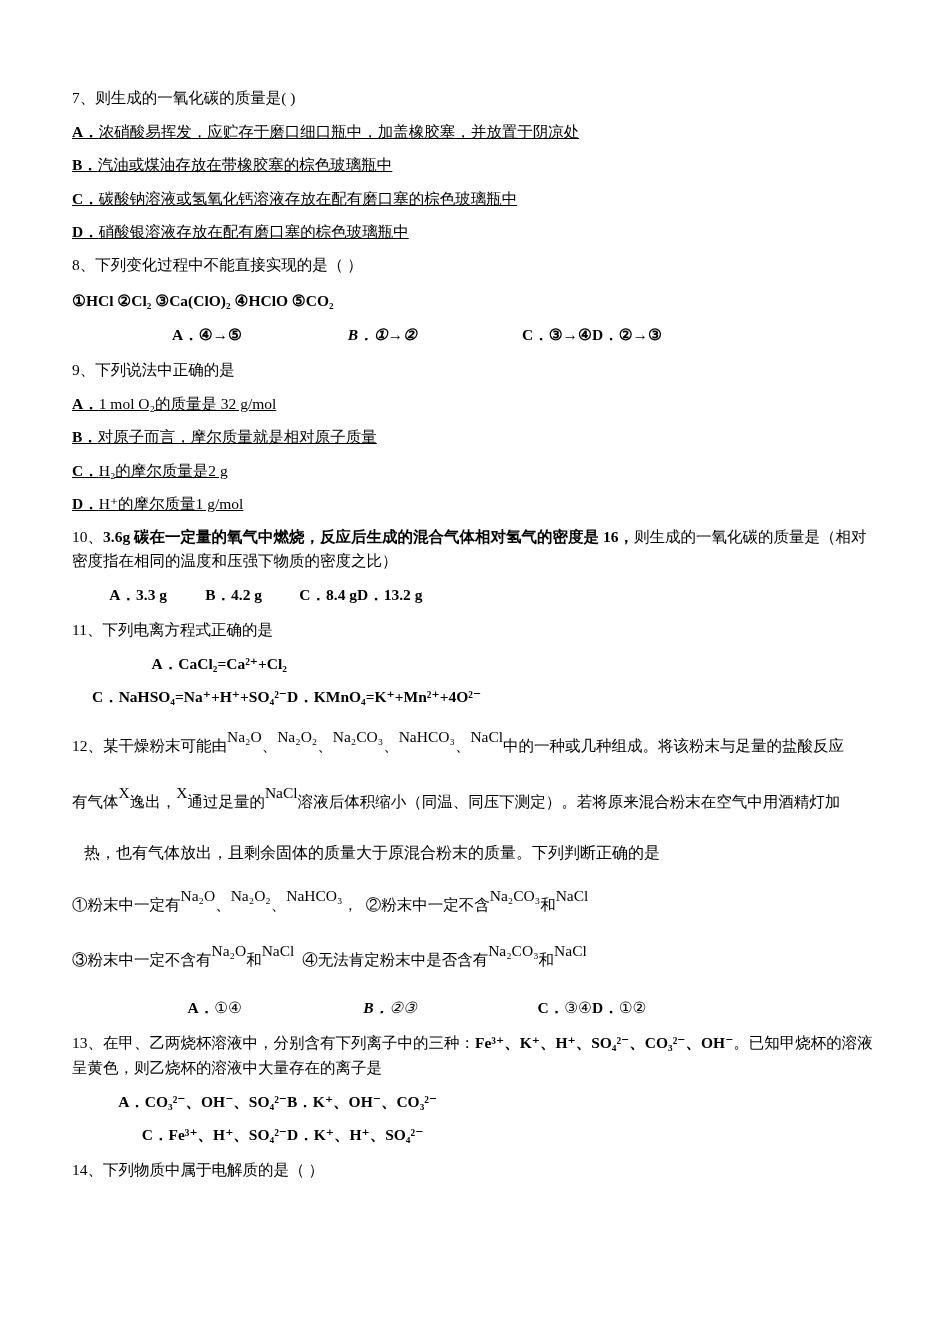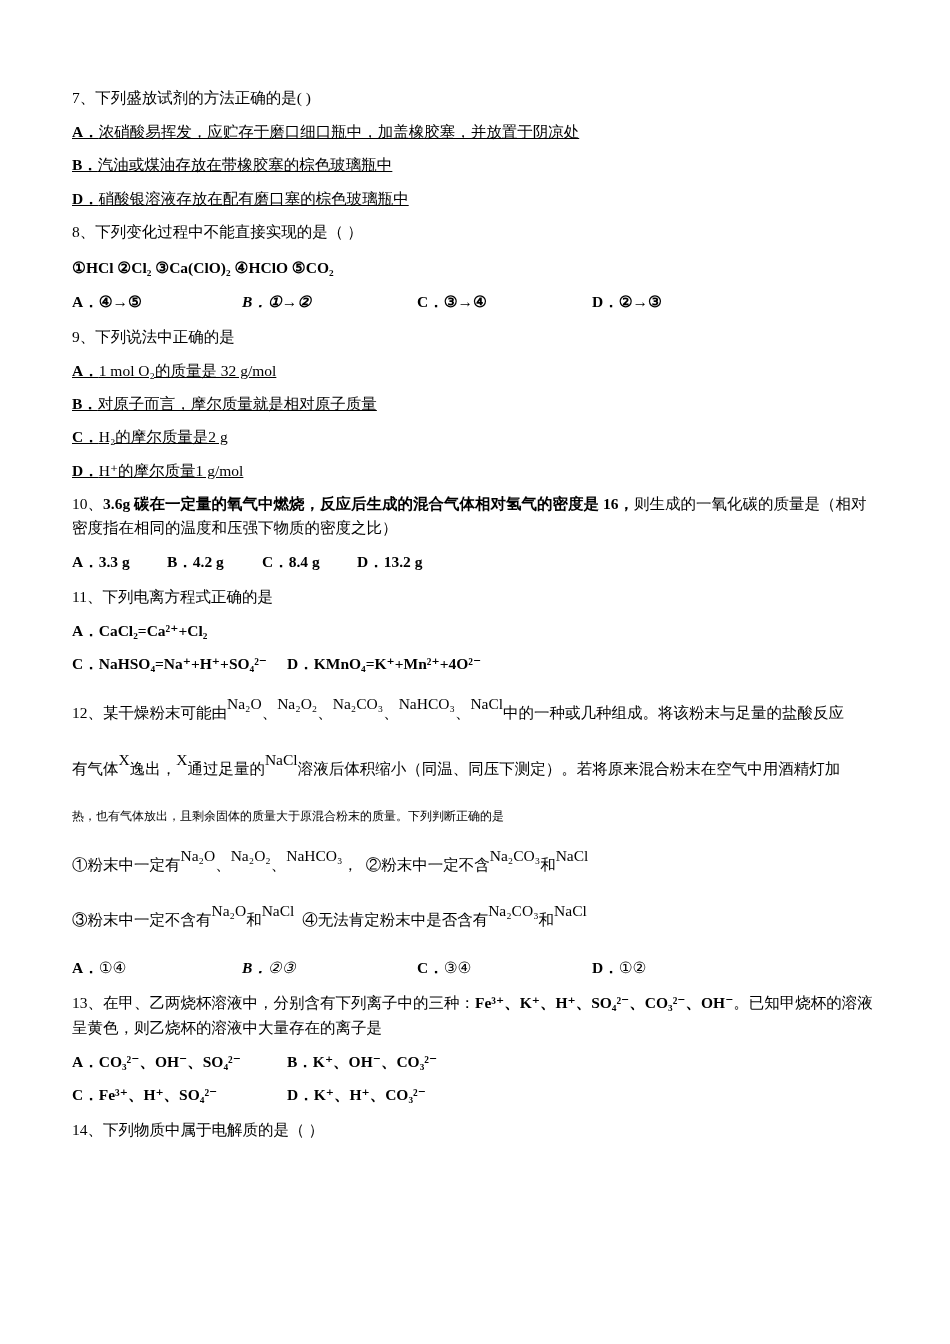--- a/index.html
+++ b/index.html
@@ -43,53 +43,55 @@
     font-weight: bold;
     margin-top: 12px;
   }
   .row-opts {
     display: flex;
     font-size: 15.5px;
     margin: 12px 0;
   }
   .row-opts > span {
     display: inline-block;
+    text-align: right;
   }
   .w1 { width: 170px; }
   .w2 { width: 175px; font-style: italic; }
   .w3 { width: 175px; }
   .inline-chem {
     display: inline-block;
     position: relative;
     top: -9px;
     font-family: "Liberation Serif", serif;
   }
   .para {
     font-size: 15.5px;
     line-height: 2.3;
     margin: 20px 0;
   }
   .para2 {
-    font-size: 12px;
+    font-size: 16px;
     line-height: 1.7;
-    margin: 6px 0;
+    margin: 6px 12px;
   }
   .tight {
     line-height: 1.6;
   }
 </style>
 </head>
 <body>
 
 <div class="page">
 
   <div class="q">
-    <div class="stem"><span>7、</span><span>下列盛放试剂的方法正确的是(      )</span></div>
+    <div class="stem"><span>7、</span><span>则生成的一氧化碳的质量是(      )</span></div>
     <div class="opt"><span class="opt-label">A．</span><span>浓硝酸易挥发，应贮存于磨口细口瓶中，加盖橡胶塞，并放置于阴凉处</span></div>
     <div class="opt"><span class="opt-label">B．</span><span>汽油或煤油存放在带橡胶塞的棕色玻璃瓶中</span></div>
+    <div class="opt"><span class="opt-label">C．</span><span>碳酸钠溶液或氢氧化钙溶液存放在配有磨口塞的棕色玻璃瓶中</span></div>
     <div class="opt"><span class="opt-label">D．</span><span>硝酸银溶液存放在配有磨口塞的棕色玻璃瓶中</span></div>
   </div>
 
   <div class="q">
     <div class="stem"><span>8、</span><span>下列变化过程中不能直接实现的是（  ）</span></div>
     <div class="stem bold"><span>①HCl ②Cl₂ ③Ca(ClO)₂ ④HClO ⑤CO₂</span></div>
     <div class="row-opts">
       <span class="w1"><span class="opt-label">A．</span><span class="bold">④→⑤</span></span>
       <span class="w2"><span class="opt-label">B．</span><span class="bold">①→②</span></span>
       <span class="w3"><span class="opt-label">C．</span><span class="bold">③→④</span></span>
@@ -146,21 +148,21 @@
   </div>
 
   <div class="q">
     <div class="stem tight"><span>13、</span><span>在甲、乙两烧杯溶液中，分别含有下列离子中的三种：</span><span class="bold">Fe³⁺、K⁺、H⁺、SO₄²⁻、CO₃²⁻、OH⁻</span><span>。已知甲烧杯的溶液呈黄色，则乙烧杯的溶液中大量存在的离子是</span></div>
     <div class="row-opts">
       <span style="width:215px"><span class="opt-label">A．</span><span class="bold">CO₃²⁻、OH⁻、SO₄²⁻</span></span>
       <span><span class="opt-label">B．</span><span class="bold">K⁺、OH⁻、CO₃²⁻</span></span>
     </div>
     <div class="row-opts">
       <span style="width:215px"><span class="opt-label">C．</span><span class="bold">Fe³⁺、H⁺、SO₄²⁻</span></span>
-      <span><span class="opt-label">D．</span><span class="bold">K⁺、H⁺、CO₃²⁻</span></span>
+      <span><span class="opt-label">D．</span><span class="bold">K⁺、H⁺、SO₄²⁻</span></span>
     </div>
   </div>
 
   <div class="q">
     <div class="stem"><span>14、</span><span>下列物质中属于电解质的是（      ）</span></div>
   </div>
 
 </div>
 
 </body></html>

